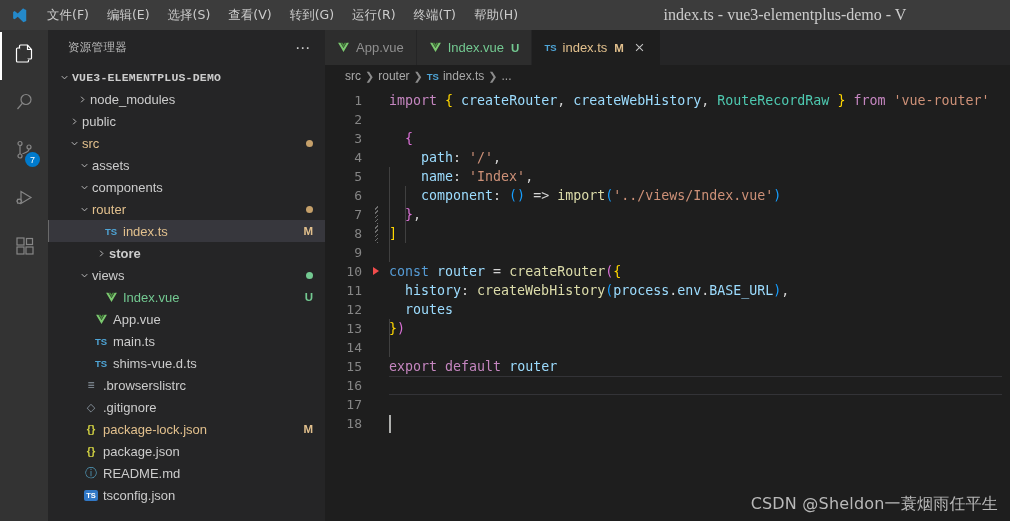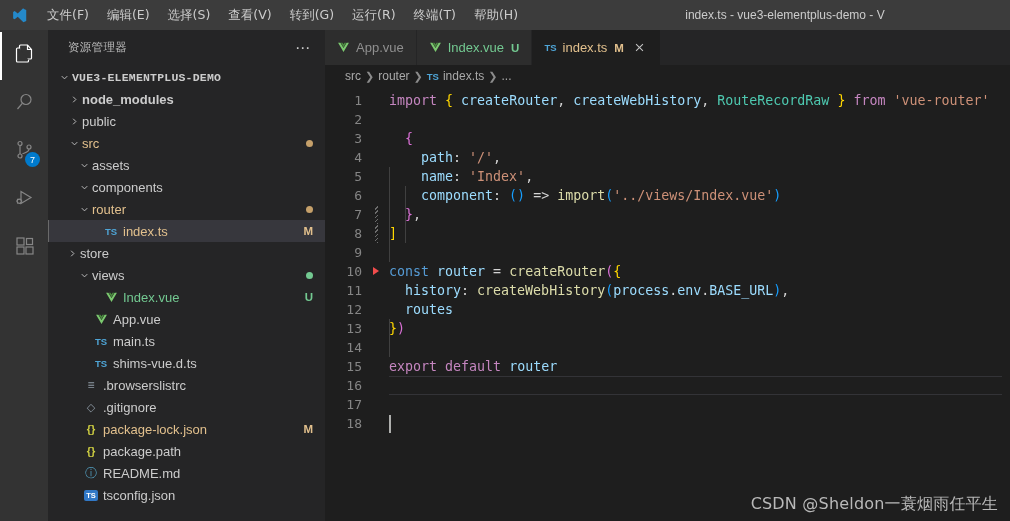--- a/index.html
+++ b/index.html
@@ -37,26 +37,27 @@
     padding: 0 9px; height: 30px;
     display: flex; align-items: center;
     font-size: 12.5px; color: #cccccc;
     white-space: nowrap;
     font-family: "DejaVu Sans", "Liberation Sans", sans-serif;
   }
   .window-title {
     position: absolute;
     left: 0; right: 0;
     text-align: center;
-    font-size: 12px;
+    font-size: 16px;
     color: #cccccc;
     pointer-events: none;
     white-space: nowrap;
     padding-left: 560px;
     overflow: hidden;
+    font-family: Liberation Serif, serif;
   }
 
   
   .body-row { flex: 1 1 auto; display: flex; min-height: 0; }
 
   
   .activitybar {
     width: 48px; flex: 0 0 48px;
     background: #333333;
     display: flex; flex-direction: column;
@@ -391,21 +392,21 @@
 
         <div class="row" style="padding-left:8px;font-family:Liberation Mono, monospace;">
           <span class="twisty">
             <svg width="11" height="11" viewBox="0 0 16 16" fill="none" stroke="currentColor" stroke-width="1.4">
                 <path d="M4 6l4 4 4-4"></path>
               </svg>
           </span>
           <span class="root-label">VUE3-ELEMENTPLUS-DEMO</span>
         </div>
         <div id="tree-rows">
-            <div class="row" style="padding-left: 18px; font-weight: bold;">
+            <div class="row" style="padding-left: 26px;">
               <span class="twisty">
                 <svg width="11" height="11" viewBox="0 0 16 16" fill="none" stroke="currentColor" stroke-width="1.4">
                   <path d="M6 4l4 4-4 4"></path>
                 </svg>
               </span>
               <span class="row-label clr-folder">node_modules</span>
             </div>
             <div class="row" style="padding-left: 18px;">
               <span class="twisty">
                 <svg width="11" height="11" viewBox="0 0 16 16" fill="none" stroke="currentColor" stroke-width="1.4">
@@ -449,21 +450,21 @@
               <span class="dot" style="background:#c5a06a;"></span>
             </div>
             <div class="row selected" style="padding-left: 38px;">
               <span class="twisty"></span>
               <span class="row-icon">
                 <span class="ts-icon">TS</span>
               </span>
               <span class="row-label clr-orange">index.ts</span>
               <span class="row-badge clr-orange">M</span>
             </div>
-            <div class="row" style="padding-left: 16px;">
+            <div class="row" style="padding-left: 45px; font-weight: bold;">
               <span class="twisty">
                 <svg width="11" height="11" viewBox="0 0 16 16" fill="none" stroke="currentColor" stroke-width="1.4">
                   <path d="M6 4l4 4-4 4"></path>
                 </svg>
               </span>
               <span class="row-label clr-folder">store</span>
             </div>
             <div class="row" style="padding-left: 28px;">
               <span class="twisty">
                 <svg width="11" height="11" viewBox="0 0 16 16" fill="none" stroke="currentColor" stroke-width="1.4">
@@ -528,21 +529,21 @@
                 <span style="color:#cbcb41;font-size:11px;font-weight:bold;">{}</span>
               </span>
               <span class="row-label clr-orange">package-lock.json</span>
               <span class="row-badge clr-orange">M</span>
             </div>
             <div class="row" style="padding-left: 18px;">
               <span class="twisty"></span>
               <span class="row-icon">
                 <span style="color:#cbcb41;font-size:11px;font-weight:bold;">{}</span>
               </span>
-              <span class="row-label ">package.path</span>
+              <span class="row-label ">package.json</span>
             </div>
             <div class="row" style="padding-left: 18px;">
               <span class="twisty"></span>
               <span class="row-icon">
                 <span style="color:#519aba;font-size:12px;">ⓘ</span>
               </span>
               <span class="row-label ">README.md</span>
             </div>
             <div class="row" style="padding-left: 18px;">
               <span class="twisty"></span>

